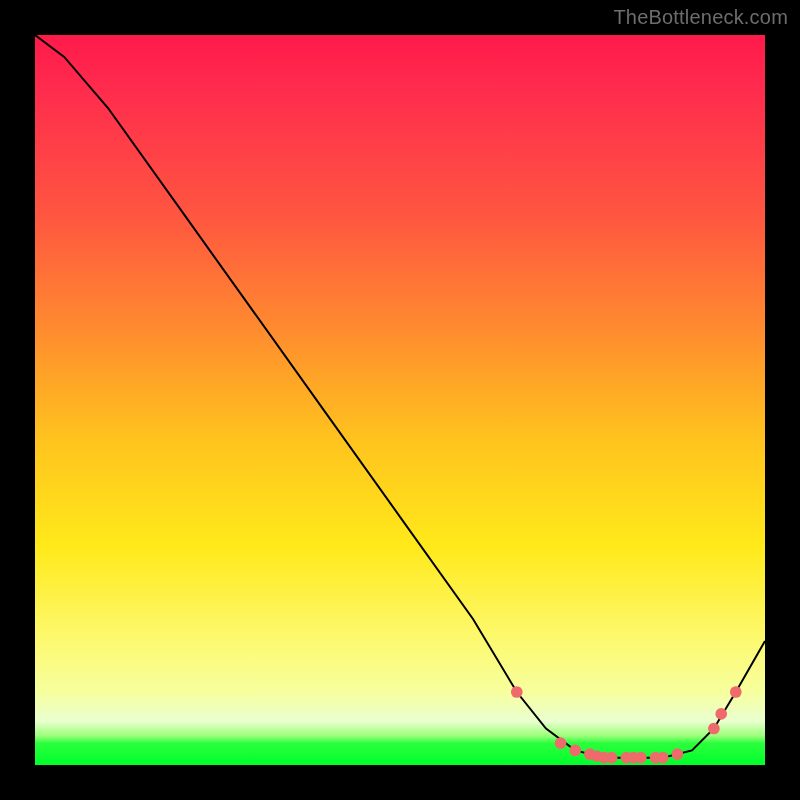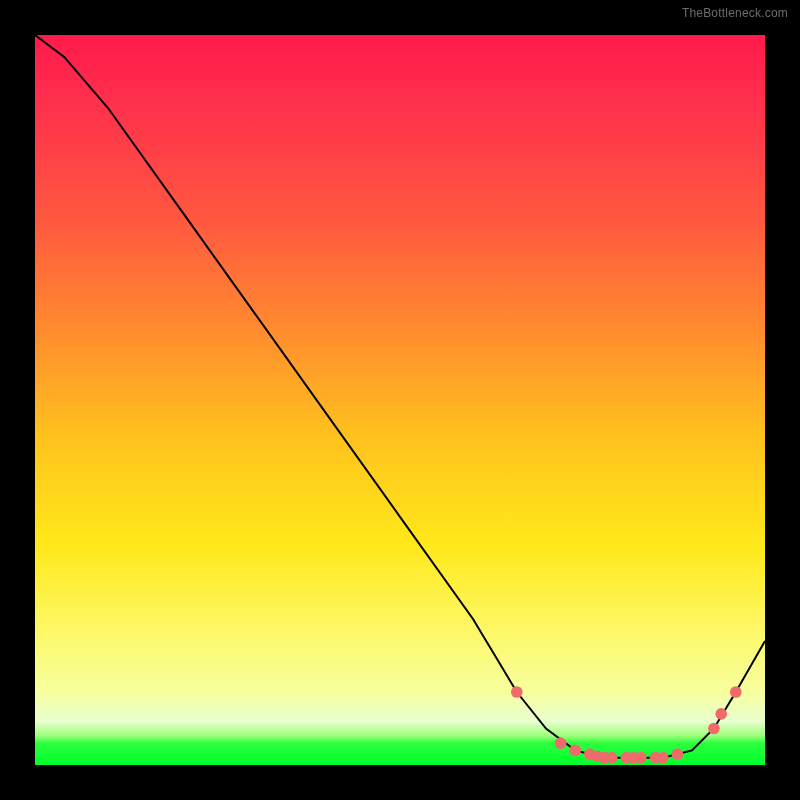--- a/index.html
+++ b/index.html
@@ -47,21 +47,21 @@
     left: 0;
     top: 0;
     width: 730px;
     height: 730px;
   }
   .watermark {
     position: absolute;
     top: 6px;
     right: 12px;
     color: #6d6d6d;
-    font-size: 12px;
+    font-size: 20px;
     letter-spacing: 0.2px;
     user-select: none;
   }
 </style>
 </head>
 <body>
 
 <div class="frame">
 
   <div class="watermark">TheBottleneck.com</div>

